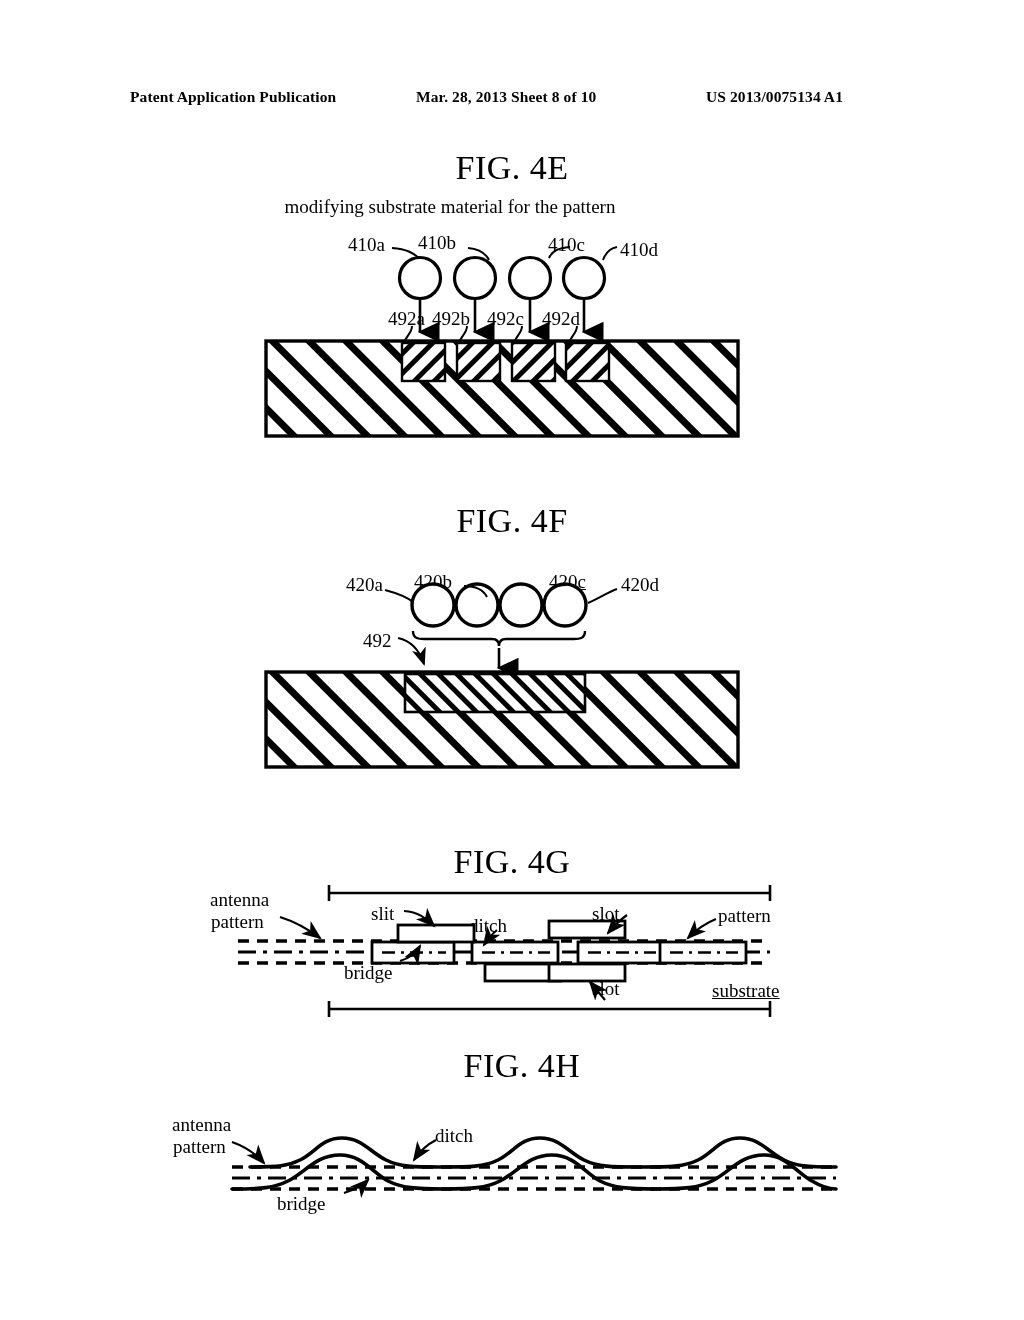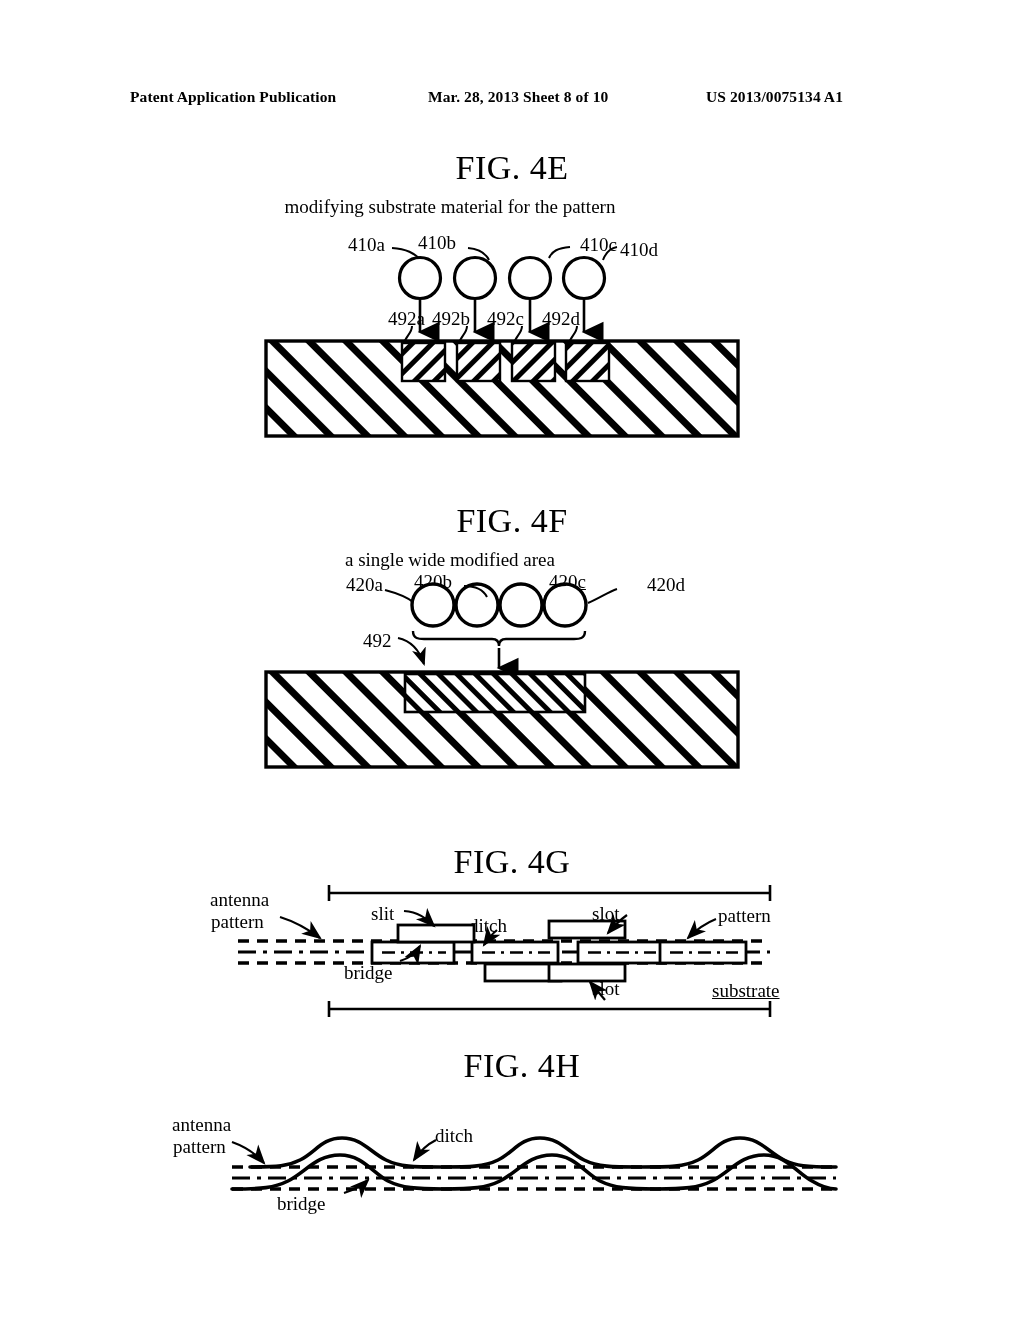--- a/index.html
+++ b/index.html
@@ -16,21 +16,21 @@
   
   .header{
     position:absolute;top:88px;left:0;width:1024px;
     font-family:"Liberation Serif","DejaVu Serif",serif;
     font-weight:bold;font-size:15.5px;
     letter-spacing:0.1px;
     white-space:nowrap;
   }
   .header span{position:absolute;top:0;}
   .hdr-pub{left:130px;}
-  .hdr-date{left:428px;}
+  .hdr-date{left:416px;}
   .hdr-num{left:706px;}
 
   
   .fig-title{
     position:absolute;width:1024px;left:0;text-align:center;
     font-size:34px;font-weight:400;letter-spacing:0.5px;
   }
   .fig-sub{
     position:absolute;width:900px;left:0;text-align:center;
     font-size:19px;
@@ -51,21 +51,21 @@
     <span class="hdr-pub">Patent Application Publication</span>
     <span class="hdr-date">Mar. 28, 2013  Sheet 8 of 10</span>
     <span class="hdr-num">US 2013/0075134 A1</span>
   </div>
 
   <div class="fig-title" style="top:149px;">FIG. 4E</div>
   <div class="fig-sub" style="top:196px;">modifying substrate material for the pattern</div>
 
   <div class="lbl" style="left:348px;top:234px;">410a</div>
   <div class="lbl" style="left:418px;top:232px;">410b</div>
-  <div class="lbl" style="left:548px;top:234px;margin-left:32px;">410c</div>
+  <div class="lbl" style="left:548px;top:234px;">410c</div>
   <div class="lbl" style="left:620px;top:239px;">410d</div>
 
   <div class="lbl" style="left:377px;top:308px;margin-left:11px;">492a</div>
   <div class="lbl" style="left:432px;top:308px;">492b</div>
   <div class="lbl" style="left:487px;top:308px;">492c</div>
   <div class="lbl" style="left:542px;top:308px;">492d</div>
 
   <div class="lbl u" style="left:283px;top:404px;">substrate</div>
   <div class="lbl u" style="left:684px;top:404px;">402</div>
 
@@ -129,26 +129,25 @@
 
     <g>
       <rect x="402" y="343" width="43" height="38" fill="url(#hatchMod)" stroke="#000" stroke-width="2.4"></rect>
       <rect x="457" y="343" width="43" height="38" fill="url(#hatchMod)" stroke="#000" stroke-width="2.4"></rect>
       <rect x="512" y="343" width="43" height="38" fill="url(#hatchMod)" stroke="#000" stroke-width="2.4"></rect>
       <rect x="566" y="343" width="43" height="38" fill="url(#hatchMod)" stroke="#000" stroke-width="2.4"></rect>
     </g>
   </svg>
 
   <div class="fig-title" style="top:502px;">FIG. 4F</div>
-  <div class="fig-sub" style="top:549px;">a single wide modified area</div>
 
   <div class="lbl" style="left:346px;top:574px;">420a</div>
   <div class="lbl" style="left:414px;top:571px;">420b</div>
   <div class="lbl" style="left:549px;top:571px;text-decoration:underline;">420c</div>
-  <div class="lbl" style="left:621px;top:574px;margin-left:26px;">420d</div>
+  <div class="lbl" style="left:621px;top:574px;">420d</div>
   <div class="lbl" style="left:363px;top:630px;">492</div>
 
   <div class="lbl u" style="left:283px;top:734px;">substrate</div>
   <div class="lbl u" style="left:684px;top:734px;">402</div>
 
   <svg class="svg-layer" width="1024" height="1320" style="top:0;left:0;pointer-events:none;">
 
     <g>
       <circle cx="433" cy="605" r="21" fill="#fff" stroke="#000" stroke-width="3.4"></circle>
       <circle cx="477" cy="605" r="21" fill="#fff" stroke="#000" stroke-width="3.4"></circle>

